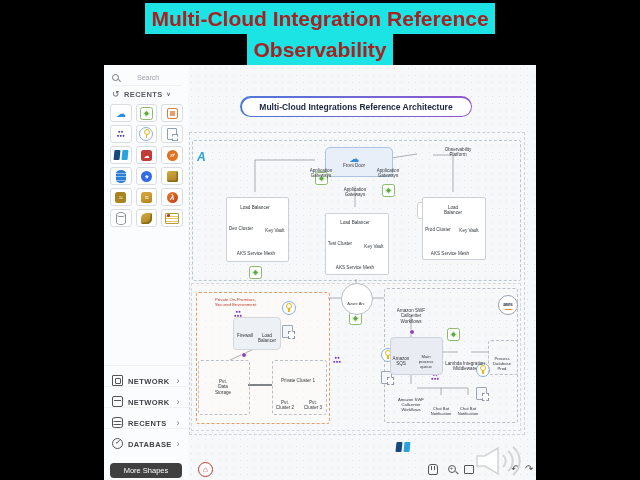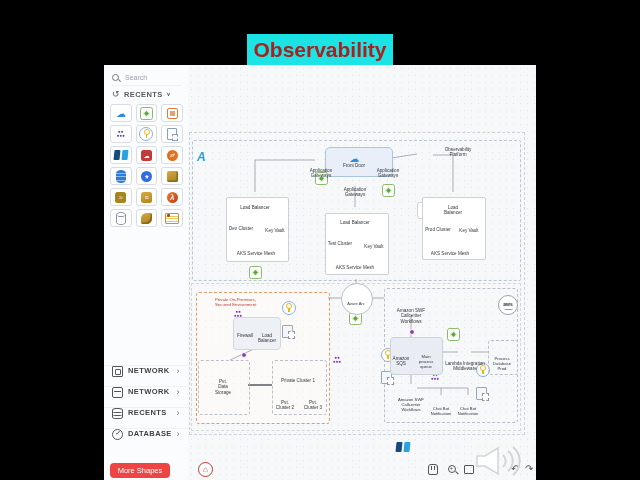--- a/index.html
+++ b/index.html
@@ -10,46 +10,46 @@
   
   .banner{position:absolute;left:0;right:0;top:3px;text-align:center;font-weight:bold;
           font-size:21px;line-height:31px;color:#a82020}
   .bl{background:#1ce4e4;padding:0 6px;display:inline-block}
 
   
   .app{position:absolute;left:104px;top:65px;width:432px;height:415px;background:#fff;overflow:hidden}
 
   
   .sidebar{position:absolute;left:0;top:0;width:84px;height:100%;background:#fbfcfd;border-right:1px solid #e7e9ec}
-  .search{position:absolute;left:8px;top:5px;width:70px;height:15px;display:flex;align-items:center;gap:4px;border-bottom:1px solid #f0f1f3}
+  .search{position:absolute;left:8px;top:5px;width:70px;height:15px;display:flex;align-items:center;gap:16px;border-bottom:1px solid #f0f1f3}
   .search input{border:none;background:transparent;font-size:7px;width:48px;color:#333;outline:none;font-family:"Liberation Sans",sans-serif}
   .search input::placeholder{color:#9aa0a8}
   .magic{width:5px;height:5px;border:1.1px solid #777;border-radius:50%;position:relative;flex:none}
   .magic::after{content:"";position:absolute;width:3px;height:1.1px;background:#777;transform:rotate(45deg);right:-2.5px;bottom:-1px}
   .recents{position:absolute;left:8px;top:24px;font-size:7.5px;font-weight:bold;color:#565b62;letter-spacing:.4px;display:flex;gap:4px;align-items:center}
   .hist{font-size:9px;font-weight:normal;color:#565b62}
   .chev{font-size:5.5px;color:#565b62}
   .grid{position:absolute;left:6px;top:39px;width:73px;display:grid;grid-template-columns:repeat(3,1fr);gap:3px 4px}
   .cell{height:16px;border:1px solid #d9dde2;border-radius:3px;background:#fff;display:flex;align-items:center;justify-content:center;position:relative}
 
   .sections{position:absolute;left:0;top:300px;width:84px}
-  .sec{display:flex;align-items:flex-start;height:20px;padding:0 8px;font-size:7.5px;letter-spacing:.4px;color:#3f4348;font-weight:bold;border-top:1px solid #f0f1f3}
+  .sec{display:flex;align-items:flex-end;height:20px;padding:0 8px;font-size:7.5px;letter-spacing:.4px;color:#3f4348;font-weight:bold;border-top:1px solid #f0f1f3}
   .sec .txt{flex:1}
   .chev2{font-size:9px;color:#6a6f76;font-weight:normal}
   .sic{width:9px;height:9px;display:inline-block;position:relative;margin-right:5px;flex:none}
   .sic-net{border:1px solid #555;border-radius:1px}
   .sic-net::before{content:"";position:absolute;left:1.5px;top:1.5px;right:1.5px;bottom:1.5px;border:1px solid #555;border-radius:1px}
   .sic-sto{border:1px solid #555;border-radius:2px}
   .sic-sto::before{content:"";position:absolute;left:1px;right:1px;top:3px;border-top:1px solid #555}
   .sic-db{border:1px solid #555;border-radius:4px/2.5px}
   .sic-db::before{content:"";position:absolute;left:0;right:0;top:1.5px;border-bottom:1px solid #555;border-radius:50%;height:1px}
   .sic-db::after{content:"";position:absolute;left:0;right:0;top:4.5px;border-bottom:1px solid #555;border-radius:50%;height:1px}
   .sic-sec{border:1px solid #555;border-radius:50%}
   .sic-sec::before{content:"✓";position:absolute;left:2px;top:-1px;font-size:6px;color:#555}
-  .more{position:absolute;left:6px;top:398px;width:60px;height:15px;background:#ef4444;color:#fff;
+  .more{position:absolute;left:6px;top:398px;width:72px;height:15px;background:#404040;color:#fff;
         border:none;border-radius:4px;font-size:7.5px;font-family:"Liberation Sans",sans-serif;cursor:pointer}
 
   
   .canvas{position:absolute;left:84px;top:0;right:0;bottom:0;background:#f7f8f9;overflow:hidden;
           background-image:radial-gradient(#e0e4e8 .6px,transparent .7px);background-size:7px 7px}
   .tnode{position:absolute;left:52px;top:31px;width:232px;height:21px;border-radius:11px;
          background:linear-gradient(90deg,#4d79d8,#9257cf);padding:1.5px;box-sizing:border-box}
   .tnode>div{background:#fff;border-radius:9px;width:100%;height:100%;display:flex;align-items:center;justify-content:center;
              font-size:8.5px;font-weight:bold;color:#1c2540}
   .outer{border:1px dashed #ccd2d9}
@@ -122,21 +122,21 @@
   .magt{width:6px;height:6px;border:1.2px solid #555;border-radius:50%;position:absolute}
   .magt::before{content:"+";position:absolute;left:.8px;top:-1.5px;font-size:6px;color:#555}
   .magt::after{content:"";position:absolute;width:3.5px;height:1.2px;background:#555;transform:rotate(45deg);right:-3px;bottom:-1.5px}
 </style>
 </head>
 <body>
 
 <div>
 
   <div class="banner">
-    <br>
+    <span class="bl">Multi-Cloud Integration Reference</span><br>
     <span class="bl">Observability</span>
   </div>
 
   <div class="app">
 
     <div class="sidebar">
       <div class="search">
         <span class="magic"></span>
         <input placeholder="Search" style="">
       </div>
@@ -222,20 +222,23 @@
             <span class="txt">DATABASE</span>
             <span class="chev2">›</span>
           </div>
       </div>
       <button class="more">More Shapes</button>
     </div>
 
     <div class="canvas">
 
       
+      <div class="tnode">
+        <div>Multi-Cloud Integrations Reference Architecture</div>
+      </div>
 
       
       <div class="abs outer" style="left:1px;top:67px;width:334px;height:301px"></div>
       <div class="abs azbox" style="left:4px;top:75px;width:327px;height:139px"></div>
       <div class="abs botrect" style="left:3px;top:218px;width:328px;height:146px"></div>
       <div class="abs orangebox" style="left:8px;top:227px;width:132px;height:130px"></div>
       <div class="abs dashbox" style="left:196px;top:223px;width:132px;height:133px"></div>
 
       
       <svg class="abs" style="left:0;top:0" width="348" height="415">

